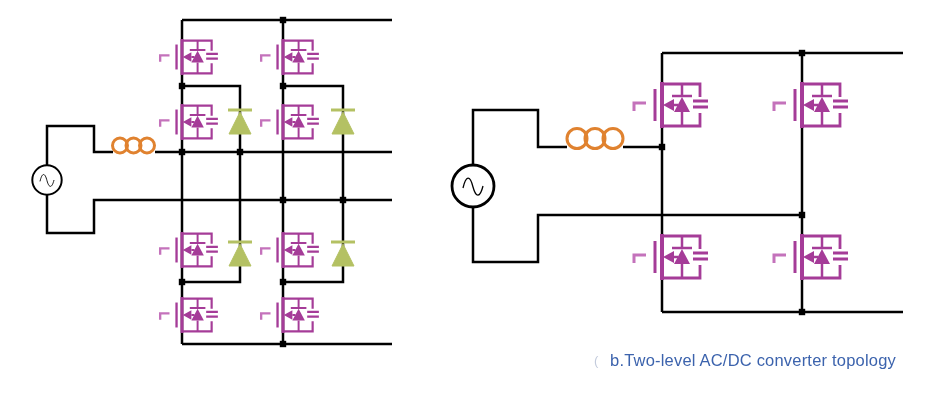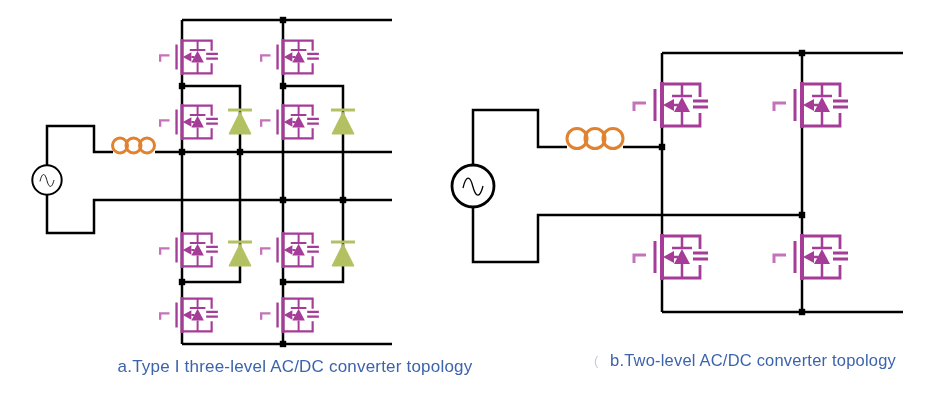--- a/index.html
+++ b/index.html
@@ -128,16 +128,15 @@
 
       <g class="dot">
         <use href="#dotj" x="802" y="53"></use>
         <use href="#dotj" x="662" y="147"></use>
         <use href="#dotj" x="802" y="215"></use>
         <use href="#dotj" x="802" y="312"></use>
       </g>
     </g>
   </svg>
 
-  <div class="caption caption-a">a.Type I three-level AC/DC converter topology</div>
   <span class="faint-mark">(</span>
   <div class="caption caption-b">b.Two-level AC/DC converter topology</div>
 </div>
 
 </body></html>

